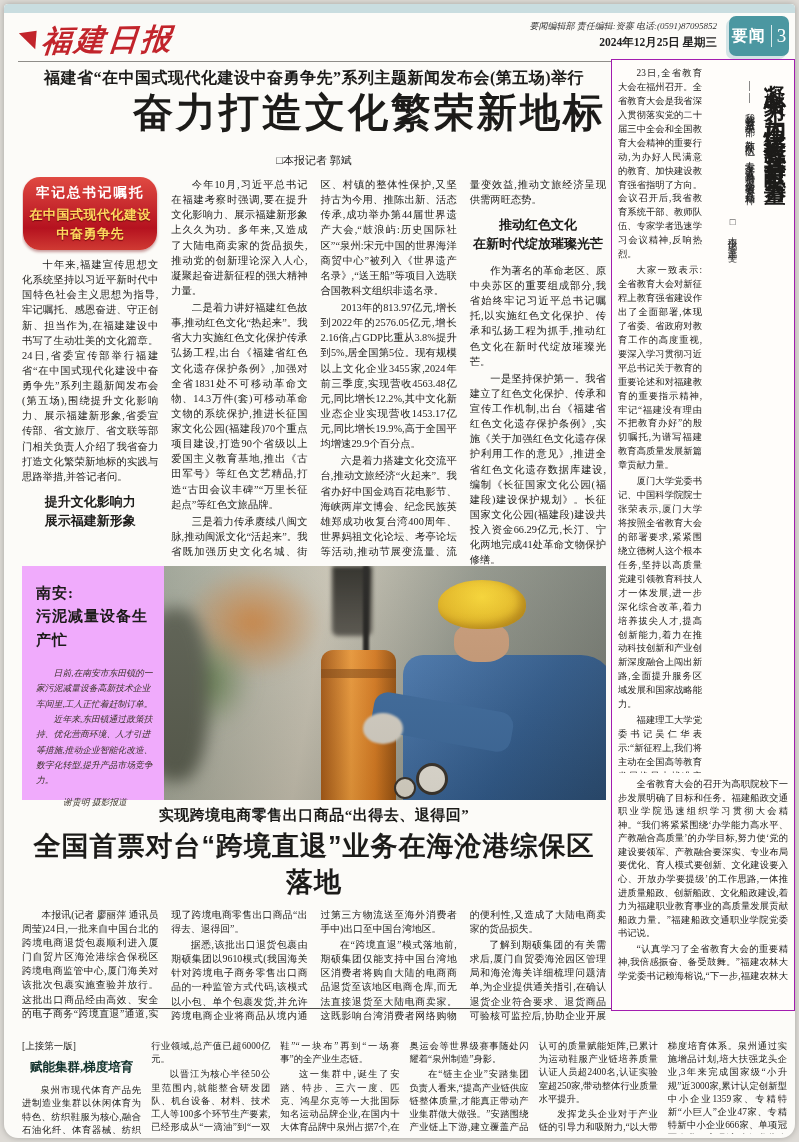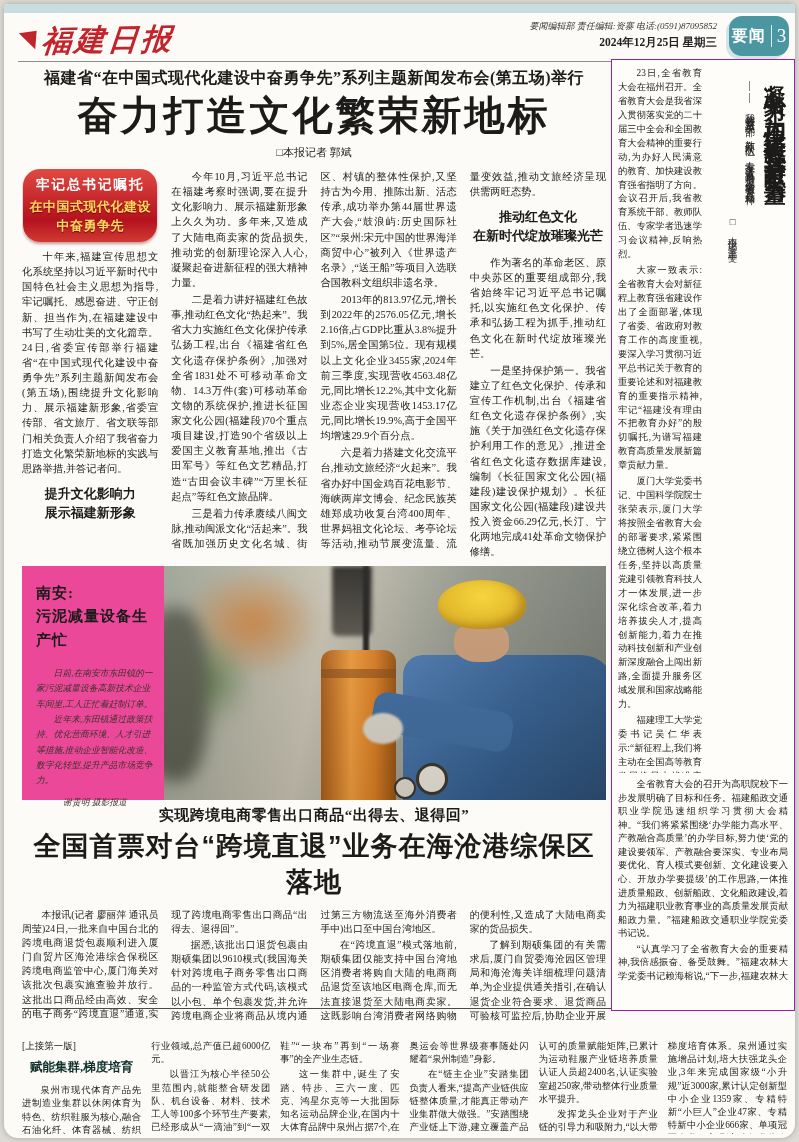--- a/index.html
+++ b/index.html
@@ -10,44 +10,44 @@
   .top-strip{position:absolute;top:0;left:0;right:0;height:9px;background:#c9dde0;border-radius:4px 4px 0 0;}
   .masthead{position:absolute;left:16px;top:16px;display:flex;align-items:center;gap:4px;}
   .mast-flag{width:0;height:0;border-left:14px solid transparent;border-right:4px solid transparent;
              border-top:18px solid #c2242b;transform:rotate(-8deg);}
   .mast-text{font-size:30px;font-weight:bold;font-style:italic;color:#c2242b;letter-spacing:3px;
              transform:skewX(-6deg) rotate(-1deg);font-family:"Liberation Serif",serif;}
   .header-info{position:absolute;right:78px;top:16px;text-align:right;line-height:1.5;}
   .edit-info{font-size:9px;font-style:italic;color:#333;}
   .date-line{font-size:11.5px;font-weight:bold;color:#222;}
   .page-tag{position:absolute;right:6px;top:12px;width:60px;height:40px;background:#4b97a1;color:#fff;
-            border-radius:13px;display:flex;align-items:center;justify-content:center;gap:5px;
+            border-radius:7px;display:flex;align-items:center;justify-content:center;gap:5px;
             box-shadow:-3px 3px 0 #d3e4e6;}
   .tag-section{font-size:16px;font-weight:bold;letter-spacing:1px;}
   .tag-num{font-size:19px;border-left:1px solid rgba(255,255,255,.8);padding-left:5px;font-weight:300;}
   .header-rule{position:absolute;top:57px;left:14px;right:14px;border-top:1px solid #8f8d89;}
   
   .article1{position:absolute;left:18px;top:64px;width:584px;}
   .kicker1{text-align:center;font-size:16px;font-weight:600;letter-spacing:.5px;}
-  .headline1{text-align:center;font-size:40px;font-weight:900;letter-spacing:3px;line-height:1.1;
-             margin:5px 0 7px;font-family:Liberation Serif, serif;}
+  .headline1{text-align:right;font-size:40px;font-weight:900;letter-spacing:3px;line-height:1.1;
+             margin:5px 0 15px;font-family:Liberation Mono, monospace;}
   .byline1{text-align:center;font-size:11px;margin:4px 0 9px;color:#222;}
   .cols1{column-count:4;column-gap:13px;height:392px;overflow:hidden;font-size:10.3px;line-height:1.47;
          text-align:justify;}
   .cols1 p,.cols2 p,.cols3 p,.rb-text-col p,.rb-bottom p{margin:0 0 2px;text-indent:2em;}
   .banner{break-inside:avoid;background:linear-gradient(180deg,#e04a42,#b5121f 70%,#d03a33);
           border-radius:17px;padding:6px 2px 7px;margin:0 1px 7px;text-align:center;
           box-shadow:0 2px 3px rgba(120,10,15,.4);}
   .banner-l1{color:#fff;font-size:13.5px;font-weight:bold;letter-spacing:2px;}
   .banner-l2{color:#ffd95e;font-size:13px;font-weight:bold;letter-spacing:.5px;margin-top:2px;
              text-shadow:0 1px 1px #70090f;}
   .subhead-c{break-inside:avoid;text-align:center;font-weight:bold;font-size:13px;line-height:1.45;
              margin:9px 0;text-indent:0;}
   
-  .photo-block{position:absolute;left:18px;top:562px;width:584px;height:234px;background:#ec4899;display:flex;}
+  .photo-block{position:absolute;left:18px;top:562px;width:584px;height:234px;background:#f0abfc;display:flex;}
   .photo-caption{width:142px;padding:16px 10px 10px 14px;box-sizing:border-box;}
   .pc-title{font-size:15px;font-weight:bold;line-height:1.55;letter-spacing:1px;}
   .pc-body{font-size:8.8px;font-style:italic;margin-top:14px;line-height:1.75;color:#3a332a;}
   .pc-body p{margin:0;text-indent:2em;font-style:italic;}
   .pc-credit{font-size:8.8px;font-style:italic;margin-top:8px;text-align:center;color:#3a332a;}
   .photo{flex:1;position:relative;overflow:hidden;background:linear-gradient(100deg,#9aa092 0%,#c6c1b1 35%,#8e9287 65%,#6f746c 100%);}
   .ph{position:absolute;}
   .ph-blob-orange{left:4%;top:0;width:32%;height:48%;background:radial-gradient(ellipse,#c8813f,transparent 70%);filter:blur(7px);}
   .ph-blob-green{left:-2%;top:28%;width:22%;height:42%;background:radial-gradient(ellipse,#5c7a45,transparent 70%);filter:blur(9px);}
   .ph-figure2{left:-5%;top:18%;width:15%;height:74%;background:#585c4e;filter:blur(8px);border-radius:40%;}

